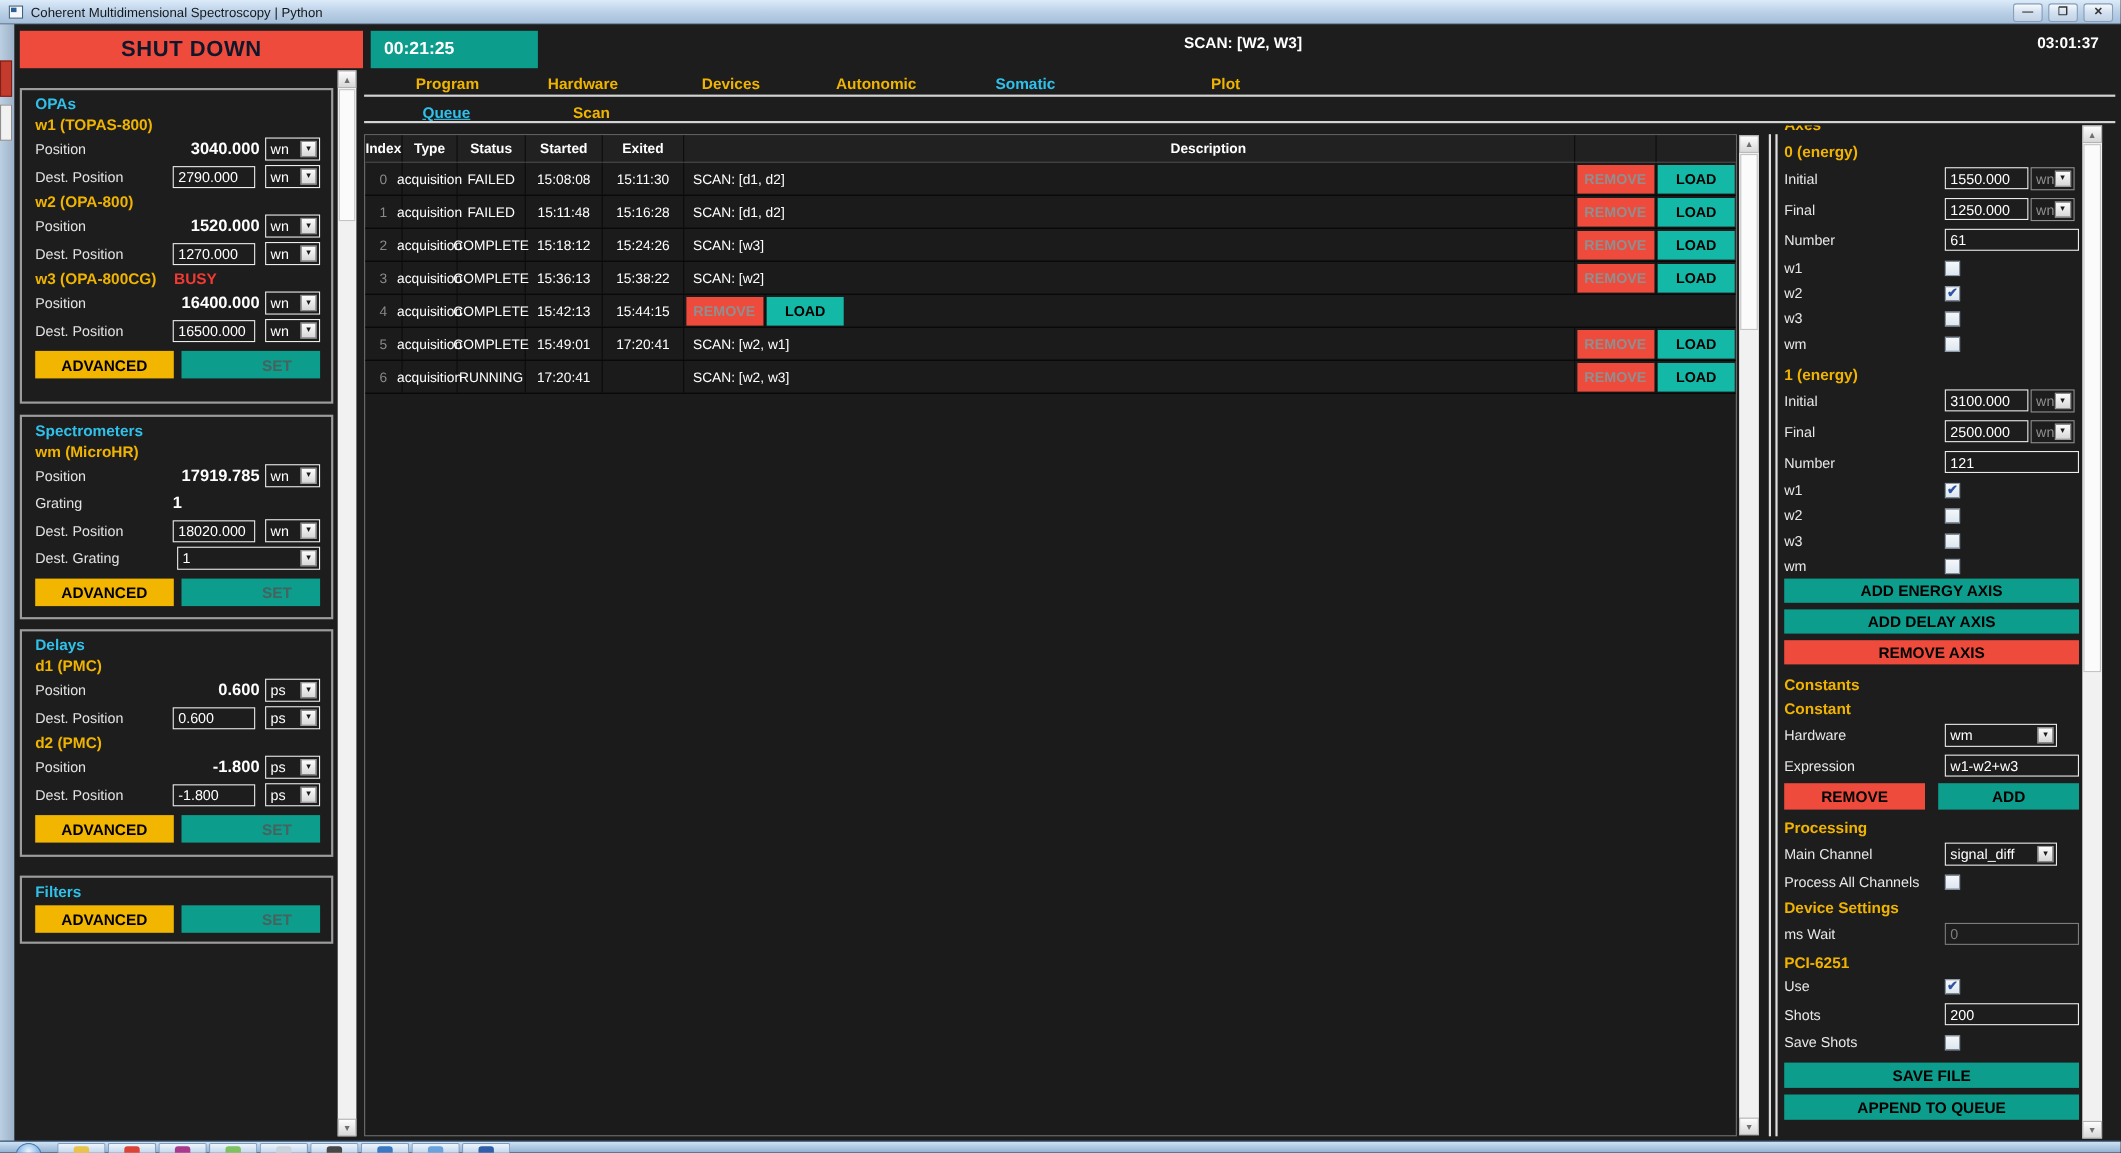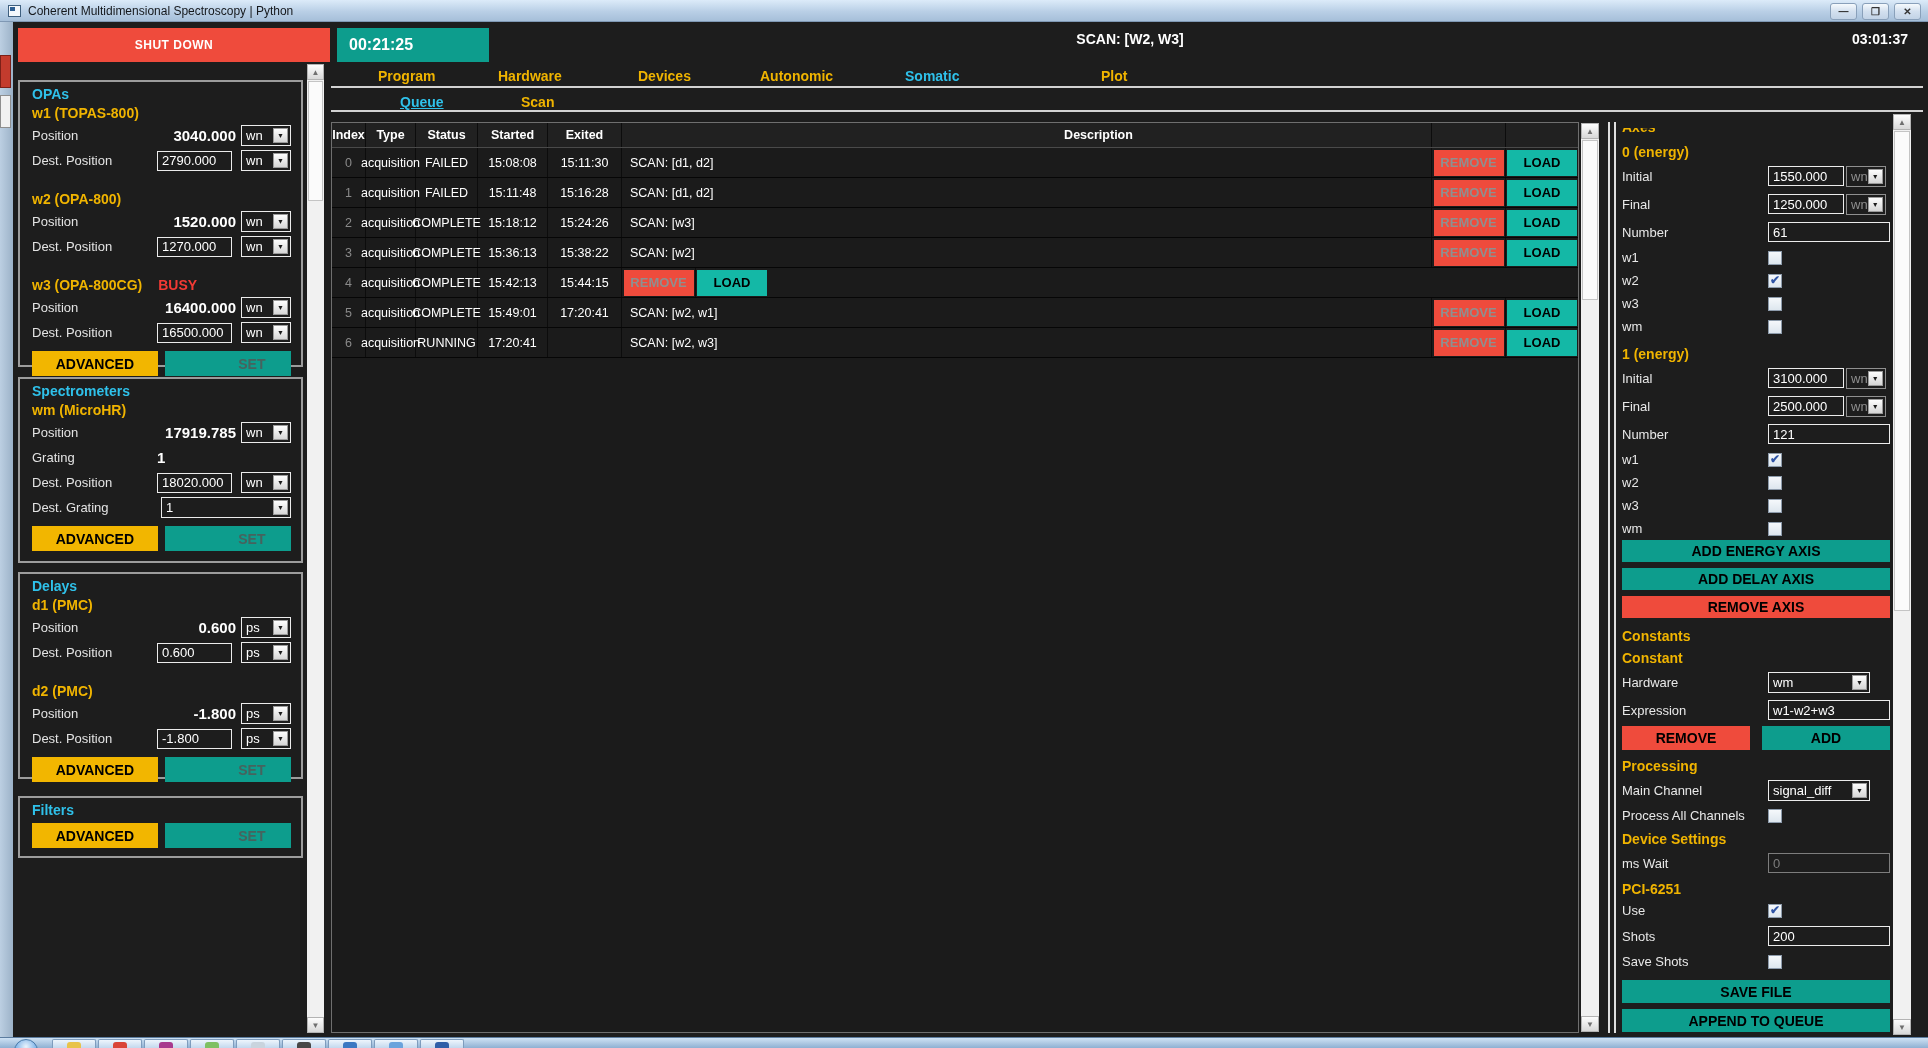--- a/index.html
+++ b/index.html
@@ -20,41 +20,41 @@
     display:flex; align-items:center; justify-content:center; font-weight:bold; }
 
   
   .sliver { position:absolute; left:0; top:22px; width:13px; height:1015px;
     background:linear-gradient(90deg,#bccfe2,#9cb2c8); }
   .sliver-red { position:absolute; left:0; top:55px; width:11px; height:33px; background:#c33b2d; border:1px solid #7c2018; }
   .sliver-combo { position:absolute; left:0; top:95px; width:11px; height:33px; background:#f1f1f1; border:1px solid #8e8e8e; }
 
   
   .shutdown { position:absolute; left:18px; top:28px; width:312px; height:34px; background:#ef4b3c;
-    color:#ffffff; font-weight:bold; font-size:12px; display:flex; align-items:center; justify-content:center;
+    color:#0f172a; font-weight:bold; font-size:20px; display:flex; align-items:center; justify-content:center;
     letter-spacing:.5px; border:none; font-family:inherit; }
   .timer { position:absolute; left:337px; top:28px; width:152px; height:34px; background:#0d9d8d;
     color:#fff; font-weight:bold; font-size:16px; display:flex; align-items:center; padding-left:12px; }
   .scan-status { position:absolute; left:332px; top:31px; width:1596px; text-align:center;
     color:#fff; font-weight:bold; font-size:14px; }
   .clock { position:absolute; right:20px; top:31px; color:#fff; font-weight:bold; font-size:14px; }
 
   
   .tab { position:absolute; top:68px; font-weight:bold; font-size:14px; color:#f0b400; cursor:default; }
   .tab.active { color:#2fc1ea; }
   .hline { position:absolute; left:331px; width:1592px; height:2px; background:#d2d2d2; }
   .subtab { position:absolute; top:94px; font-weight:bold; font-size:14px; color:#f0b400; }
   .subtab.active { color:#2fc1ea; }
 
   
   .group { position:absolute; left:18px; width:285px; border:2px solid #9c9c9c; padding:2px 10px 0 12px; background:#1d1d1d; }
   .g-title { color:#2fc1ea; font-size:14px; font-weight:bold; height:19px; line-height:21px; }
   .hw-line { color:#f0b400; font-size:14px; font-weight:bold; height:20px; line-height:20px; display:flex; }
   .hw-line .busy { color:#f23a34; margin-left:16px; }
-  .mt6 { margin-top:16px; }
+  .mt6 { margin-top:0; }
   .prow { display:flex; align-items:center; height:25px; }
   .prow .lbl { flex:1; color:#e3e3e3; font-size:13px; }
   .val { width:78px; text-align:right; color:#fff; font-weight:bold; font-size:15px; margin-right:5px;
     white-space:nowrap; overflow:hidden; }
   .val.left { text-align:left; padding-left:4px; }
   .inp { background:#1d1d1d; border:1px solid #ececec; color:#fff; font-size:13px; height:20px;
     padding:0 4px; font-family:inherit; }
   .inp.dis { border-color:#7d7d7d; color:#7d7d7d; }
   .prow .inp { width:75px; margin-right:9px; }
   .dd { display:inline-flex; align-items:center; border:1px solid #ececec; height:21px; width:50px; background:#1d1d1d; }
@@ -96,21 +96,21 @@
   .c-rm { width:74px; flex:none; }
   .c-ld { width:72px; flex:none; border-right:none !important; }
   .qbtn { width:70px; height:26px; border:none; font-family:inherit; font-weight:bold; font-size:13px;
     display:flex; align-items:center; justify-content:center; }
   .qbtn-rm { background:#ef4b3c; color:#8f8f8f; }
   .qbtn-ld { background:#14b8a6; color:#000; }
 
   .vline { position:absolute; top:122px; width:2px; height:911px; background:#dedede; }
 
   
-  .rpanel { position:absolute; left:1622px; top:128px; width:268px; }
+  .rpanel { position:absolute; left:1622px; top:114px; width:268px; }
   .rp-clip { height:12px; overflow:hidden; position:relative; }
   .rp-clip span { position:absolute; left:0; top:-9px; color:#f0b400; font-weight:bold; font-size:14px; }
   .rp-h { color:#f0b400; font-weight:bold; font-size:14px; height:22px; line-height:24px; }
   .rp-row { display:flex; align-items:center; height:28px; }
   .rp-row .lbl, .rp-cbrow .lbl { width:146px; flex:none; color:#e8e8e8; font-size:13px; }
   .rp-ctrl { width:102px; display:flex; align-items:center; }
   .rp-ctrl .inp { width:76px; margin-right:2px; }
   .rp-ctrl .dd { width:44px; }
   .rp-ctrl .inp.wide { width:122px; margin-right:0; }
   .rp-ctrl .dd.full { width:122px; }
@@ -161,21 +161,21 @@
 <div id="main-tabs">
     <span class="tab" style="left: 378px;">Program</span>
     <span class="tab" style="left: 498px;">Hardware</span>
     <span class="tab" style="left: 638px;">Devices</span>
     <span class="tab" style="left: 760px;">Autonomic</span>
     <span class="tab active" style="left: 905px;">Somatic</span>
     <span class="tab" style="left: 1101px;">Plot</span>
   </div>
 <div class="hline" style="top:86px"></div>
 <div id="sub-tabs">
-    <span class="subtab active" style="left: 400px; text-decoration: underline;">Queue</span>
+    <span class="subtab active" style="left: 384px; text-decoration: underline;">Queue</span>
     <span class="subtab" style="left: 521px;">Scan</span>
   </div>
 <div class="hline" style="top:110px"></div>
 
 <div id="left-panel">
     <div class="group" style="top: 80px; height: 287px;">
       <div class="g-title">OPAs</div>
       <div class="hw-line">
         <span>w1 (TOPAS-800)</span>
       </div>

